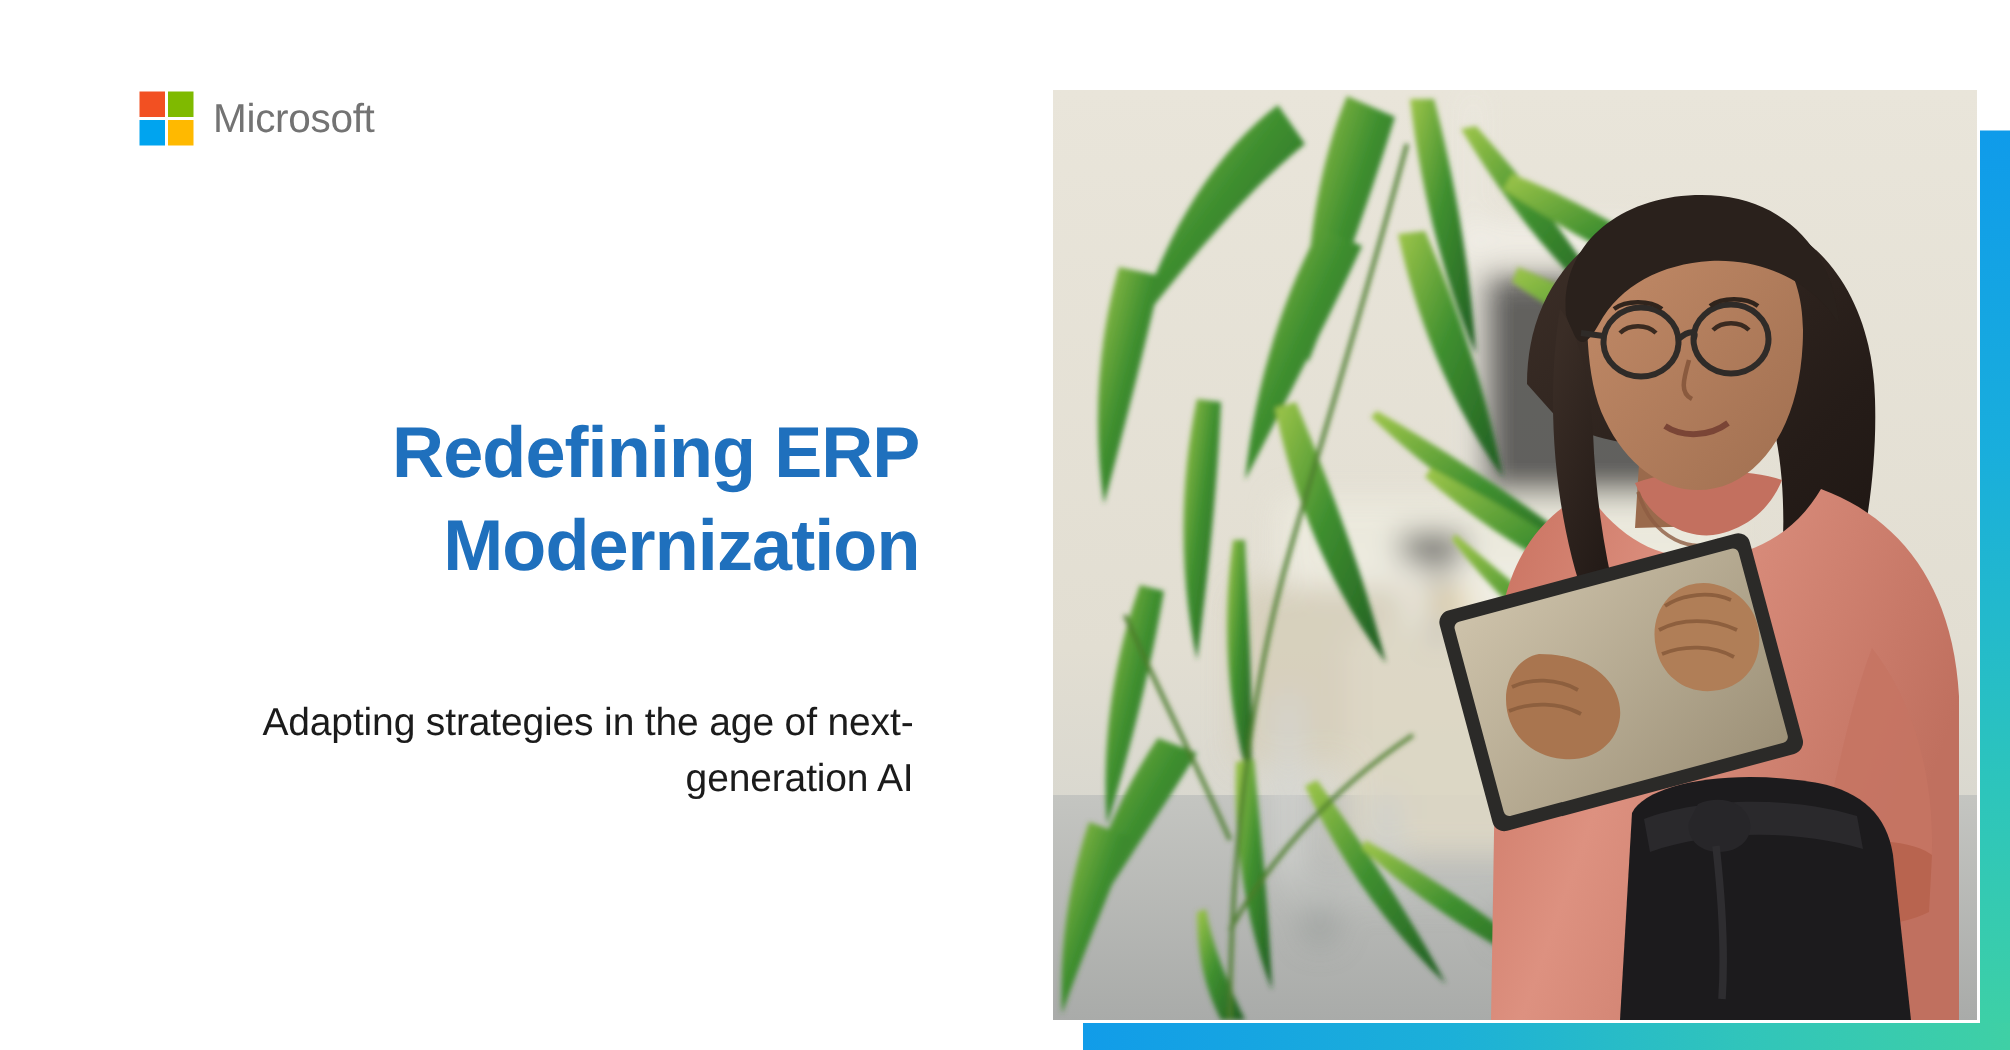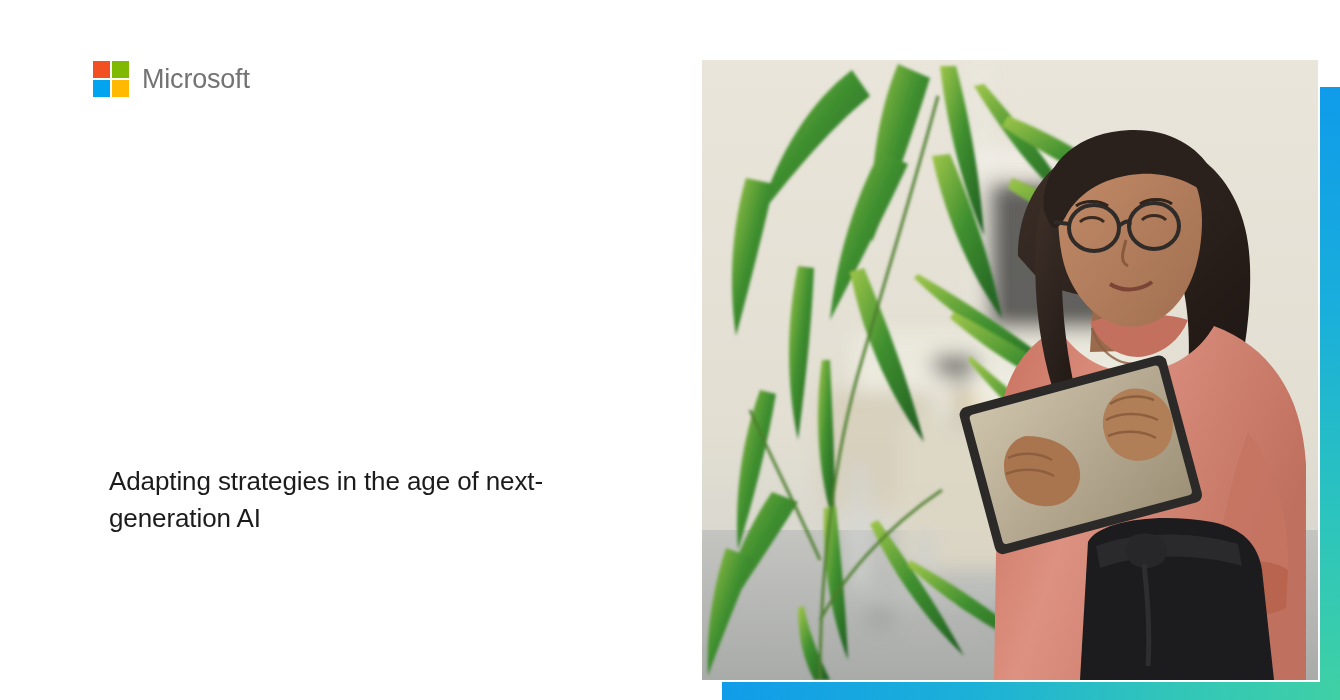--- a/index.html
+++ b/index.html
@@ -12,20 +12,21 @@
     font-family: "Liberation Sans", sans-serif;
     -webkit-font-smoothing: antialiased;
   }
 
   .slide {
     position: relative;
     width: 1340px;
     height: 700px;
     background: #ffffff;
     overflow: hidden;
+    text-align: right;
   }
 
   
   .ms-logo {
     position: absolute;
     left: 93px;
     top: 61px;
     display: flex;
     align-items: center;
     gap: 13px;
@@ -111,20 +112,21 @@
   <div class="ms-logo">
     <div class="ms-squares">
       <div class="ms-sq" style="background:#f25022"></div>
       <div class="ms-sq" style="background:#7fba00"></div>
       <div class="ms-sq" style="background:#00a4ef"></div>
       <div class="ms-sq" style="background:#ffb900"></div>
     </div>
     <div class="ms-wordmark">Microsoft</div>
   </div>
 
+  <h1 class="headline">Redefining ERP Modernization</h1>
 
   <p class="subhead">Adapting strategies in the age of next-generation AI</p>
 
   <div class="photo">
     <svg viewBox="0 0 616 620" preserveAspectRatio="xMidYMid slice" aria-hidden="true">
       <defs>
         <linearGradient id="wallGrad" x1="0" y1="0" x2="0" y2="1">
           <stop offset="0%" stop-color="#e9e5da"></stop>
           <stop offset="60%" stop-color="#e2ded2"></stop>
           <stop offset="100%" stop-color="#cdcfcb"></stop>

